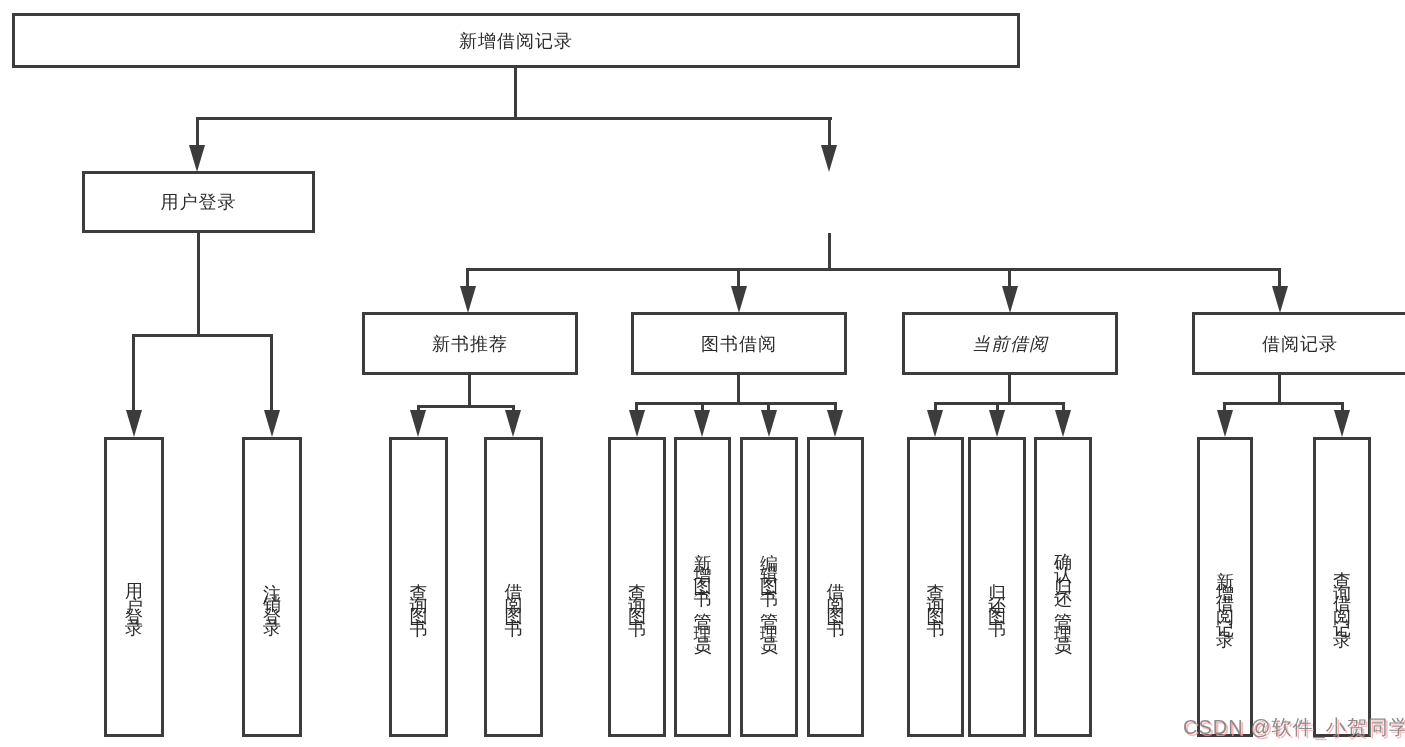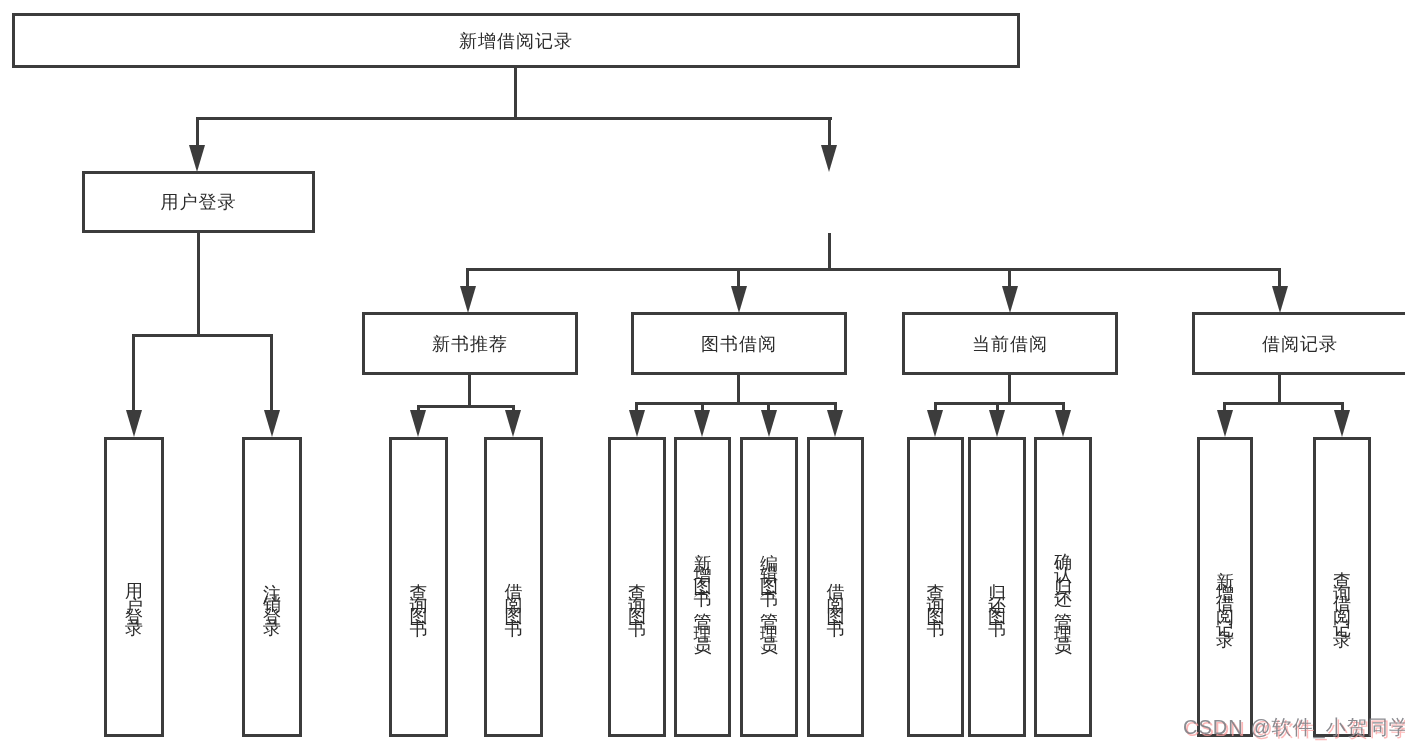--- a/index.html
+++ b/index.html
@@ -122,21 +122,21 @@
   <div class="box" style="left:82px;top:171px;width:233px;height:62px;">
     <span>用户登录</span>
   </div>
 
   <div class="box" style="left:631px;top:312px;width:216px;height:63px;">
     <span>图书借阅</span>
   </div>
   <div class="box" style="left:362px;top:312px;width:216px;height:63px;">
     <span>新书推荐</span>
   </div>
-  <div class="box" style="left:902px;top:312px;width:216px;height:63px;">
+  <div class="box" style="left:902px;top:312px;width:216px;height:63px;font-style:italic;">
     <span>当前借阅</span>
   </div>
   <div class="box" style="left:1172px;top:312px;width:216px;height:63px;margin-left:20px;">
     <span>借阅记录</span>
   </div>
 
   <div class="box leaf" style="left:104px;top:437px;width:60px;height:300px;">
     <span>用户登录</span>
   </div>
   <div class="box leaf" style="left:242px;top:437px;width:60px;height:300px;">

